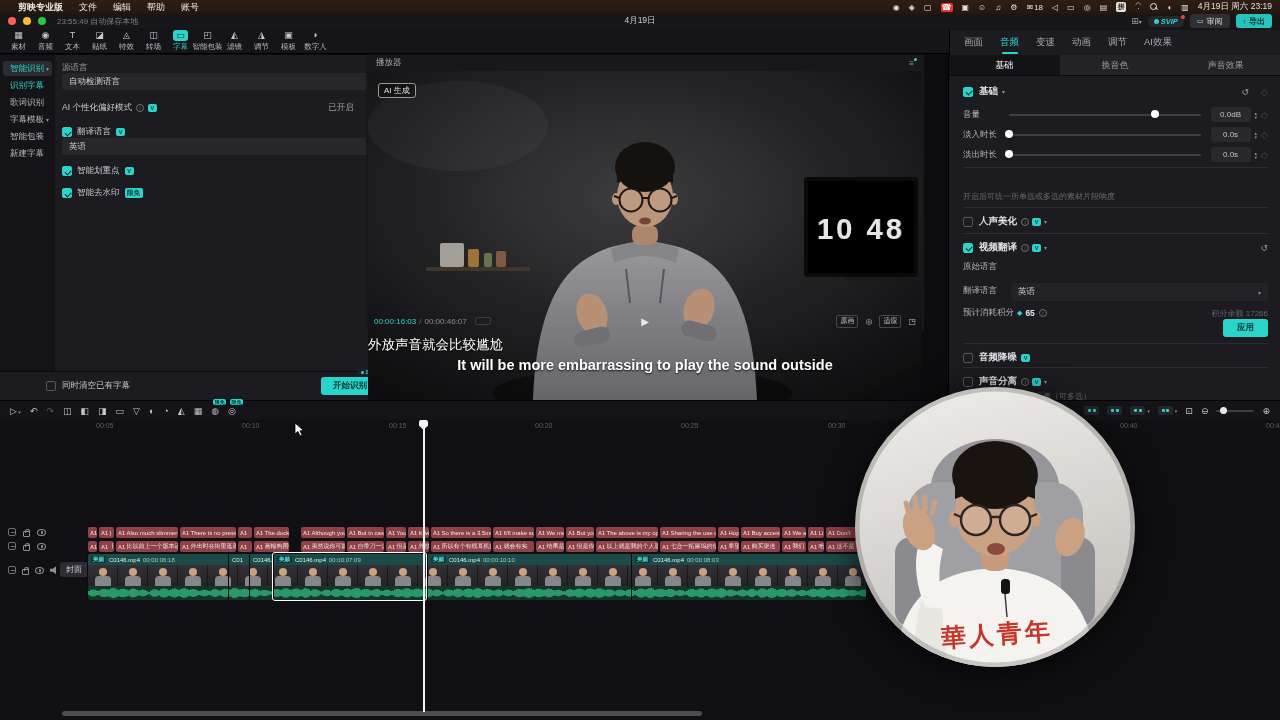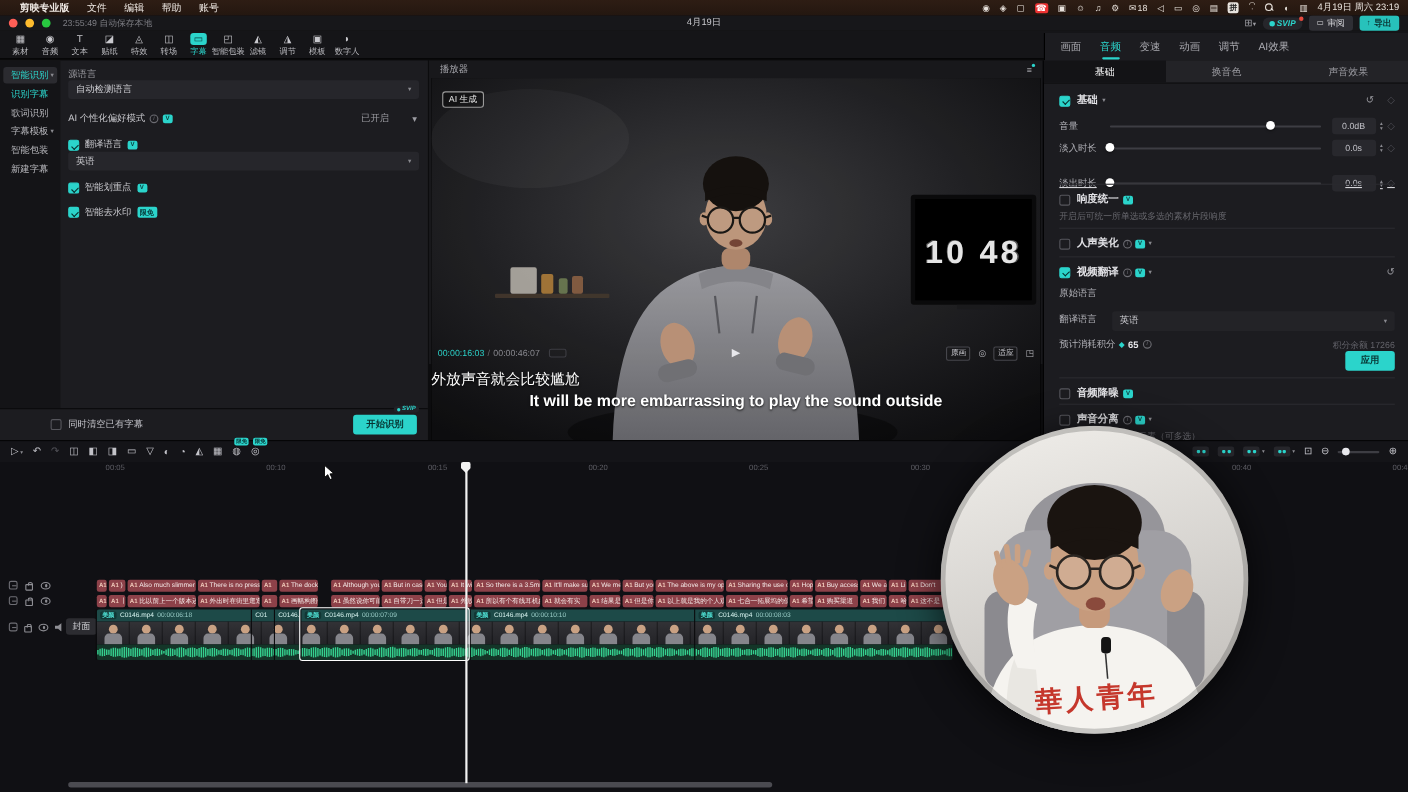--- a/index.html
+++ b/index.html
@@ -61,21 +61,21 @@
   .chk.on::after{content:"";position:absolute;left:2px;top:2.5px;width:5px;height:2.5px;border-left:1.4px solid #07302e;border-bottom:1.4px solid #07302e;transform:rotate(-45deg)}
   .vip-tag{width:9px;height:8px;background:#2bd4cb;border-radius:2px;color:#083b3b;font-size:5.5px;font-weight:bold;display:inline-flex;align-items:center;justify-content:center}
   .info-ico{width:8px;height:8px;border:1px solid #6c6c72;border-radius:50%;color:#6c6c72;font-size:5.5px;display:inline-flex;align-items:center;justify-content:center;font-style:italic}
   .badge-free{background:#2bd4cb;color:#083b3b;font-size:6.5px;border-radius:2px;padding:0.5px 2.5px;font-weight:bold}
   #lp-footer{position:absolute;left:0;bottom:0;width:100%;height:29px;background:#1c1c20;border-top:1px solid #0a0a0c;display:flex;align-items:center;padding:0 10px}
   .btn-start{background:#2bd4cb;color:#073432;font-size:8.5px;font-weight:bold;border-radius:3px;padding:3px 12px;margin-left:auto;position:relative}
   .svip-chip{position:absolute;right:-2px;top:-8px;background:#222227;border-radius:4px;font-size:5.5px;color:#2bd4cb;padding:0 3px;display:flex;align-items:center;gap:1px;font-style:italic;font-weight:bold}
   .svip-chip::before{content:"";width:3px;height:3px;border-radius:50%;background:#2bd4cb}
 
   
-  #player{position:absolute;left:390px;top:55px;width:558px;height:276px;background:#18181b}
+  #player{position:absolute;left:366px;top:55px;width:558px;height:276px;background:#18181b}
   #player-header{position:absolute;left:0;top:0;width:100%;height:16px;display:flex;align-items:center;padding:0 10px}
   #player-title{font-size:8.5px;color:#a9a9af}
   #player-menu{margin-left:auto;font-size:8px;color:#9a9aa0;position:relative}
   #player-menu::after{content:"";position:absolute;right:-3px;top:-1px;width:3px;height:3px;background:#2bd4cb;border-radius:50%}
   #video{position:absolute;left:2px;top:16px;width:554px;height:329px;background:#000;overflow:hidden}
   #ai-badge{position:absolute;left:10px;top:12px;border:1px solid #9a9a9a;border-radius:3px;color:#e2e2e2;font-size:8px;padding:1px 5px;background:rgba(10,10,10,.4)}
   .sub-zh{position:absolute;left:0;width:100%;text-align:left;top:265px;font-size:13.5px;color:#fff;text-shadow:0 1px 2px rgba(0,0,0,.9)}
   .sub-en{position:absolute;left:0;width:100%;text-align:center;top:286px;font-size:14.5px;font-weight:bold;color:#fff;text-shadow:0 1px 2px rgba(0,0,0,.9)}
   #player-controls{position:absolute;left:0;bottom:0;width:100%;height:20px;display:flex;align-items:center;padding:0 8px;font-size:8px}
   #time-cur{color:#2bd4cb;font-size:8px}
@@ -472,40 +472,35 @@
           <span class="sl-track">
             <span class="sl-handle" style="left: calc(0% - 4px);"></span>
           </span>
           <span class="sl-value">0.0s</span>
           <span class="stepper">
             <span>▴</span>
             <span>▾</span>
           </span>
           <span class="rp-ico dim">◇</span>
         </div>
-        <div class="rp-row" style="top: 104px; text-decoration: underline;">
+        <div class="rp-row" style="top: 92px;">
           <span class="sl-label">淡出时长</span>
           <span class="sl-track">
             <span class="sl-handle" style="left: calc(0% - 4px);"></span>
           </span>
           <span class="sl-value">0.0s</span>
           <span class="stepper">
             <span>▴</span>
             <span>▾</span>
           </span>
           <span class="rp-ico dim">◇</span>
         </div>
       </div>
 
     <div class="rp-divider" style="top:112px"></div>
-    <div class="rp-row" style="top:120px">
-      <span class="chk"></span>
-      <span class="sec-title">响度统一</span>
-      <span class="vip-tag">V</span>
-    </div>
     <div class="rp-desc" style="top:136px">开启后可统一所单选或多选的素材片段响度</div>
 
     <div class="rp-divider" style="top:152px"></div>
     <div class="rp-row" style="top:160px">
       <span class="chk"></span>
       <span class="sec-title">人声美化</span>
       <span class="info-ico">i</span>
       <span class="vip-tag" style="margin-left:3px">V</span>
       <span class="sec-caret" style="margin-left:3px">▾</span>
     </div>

